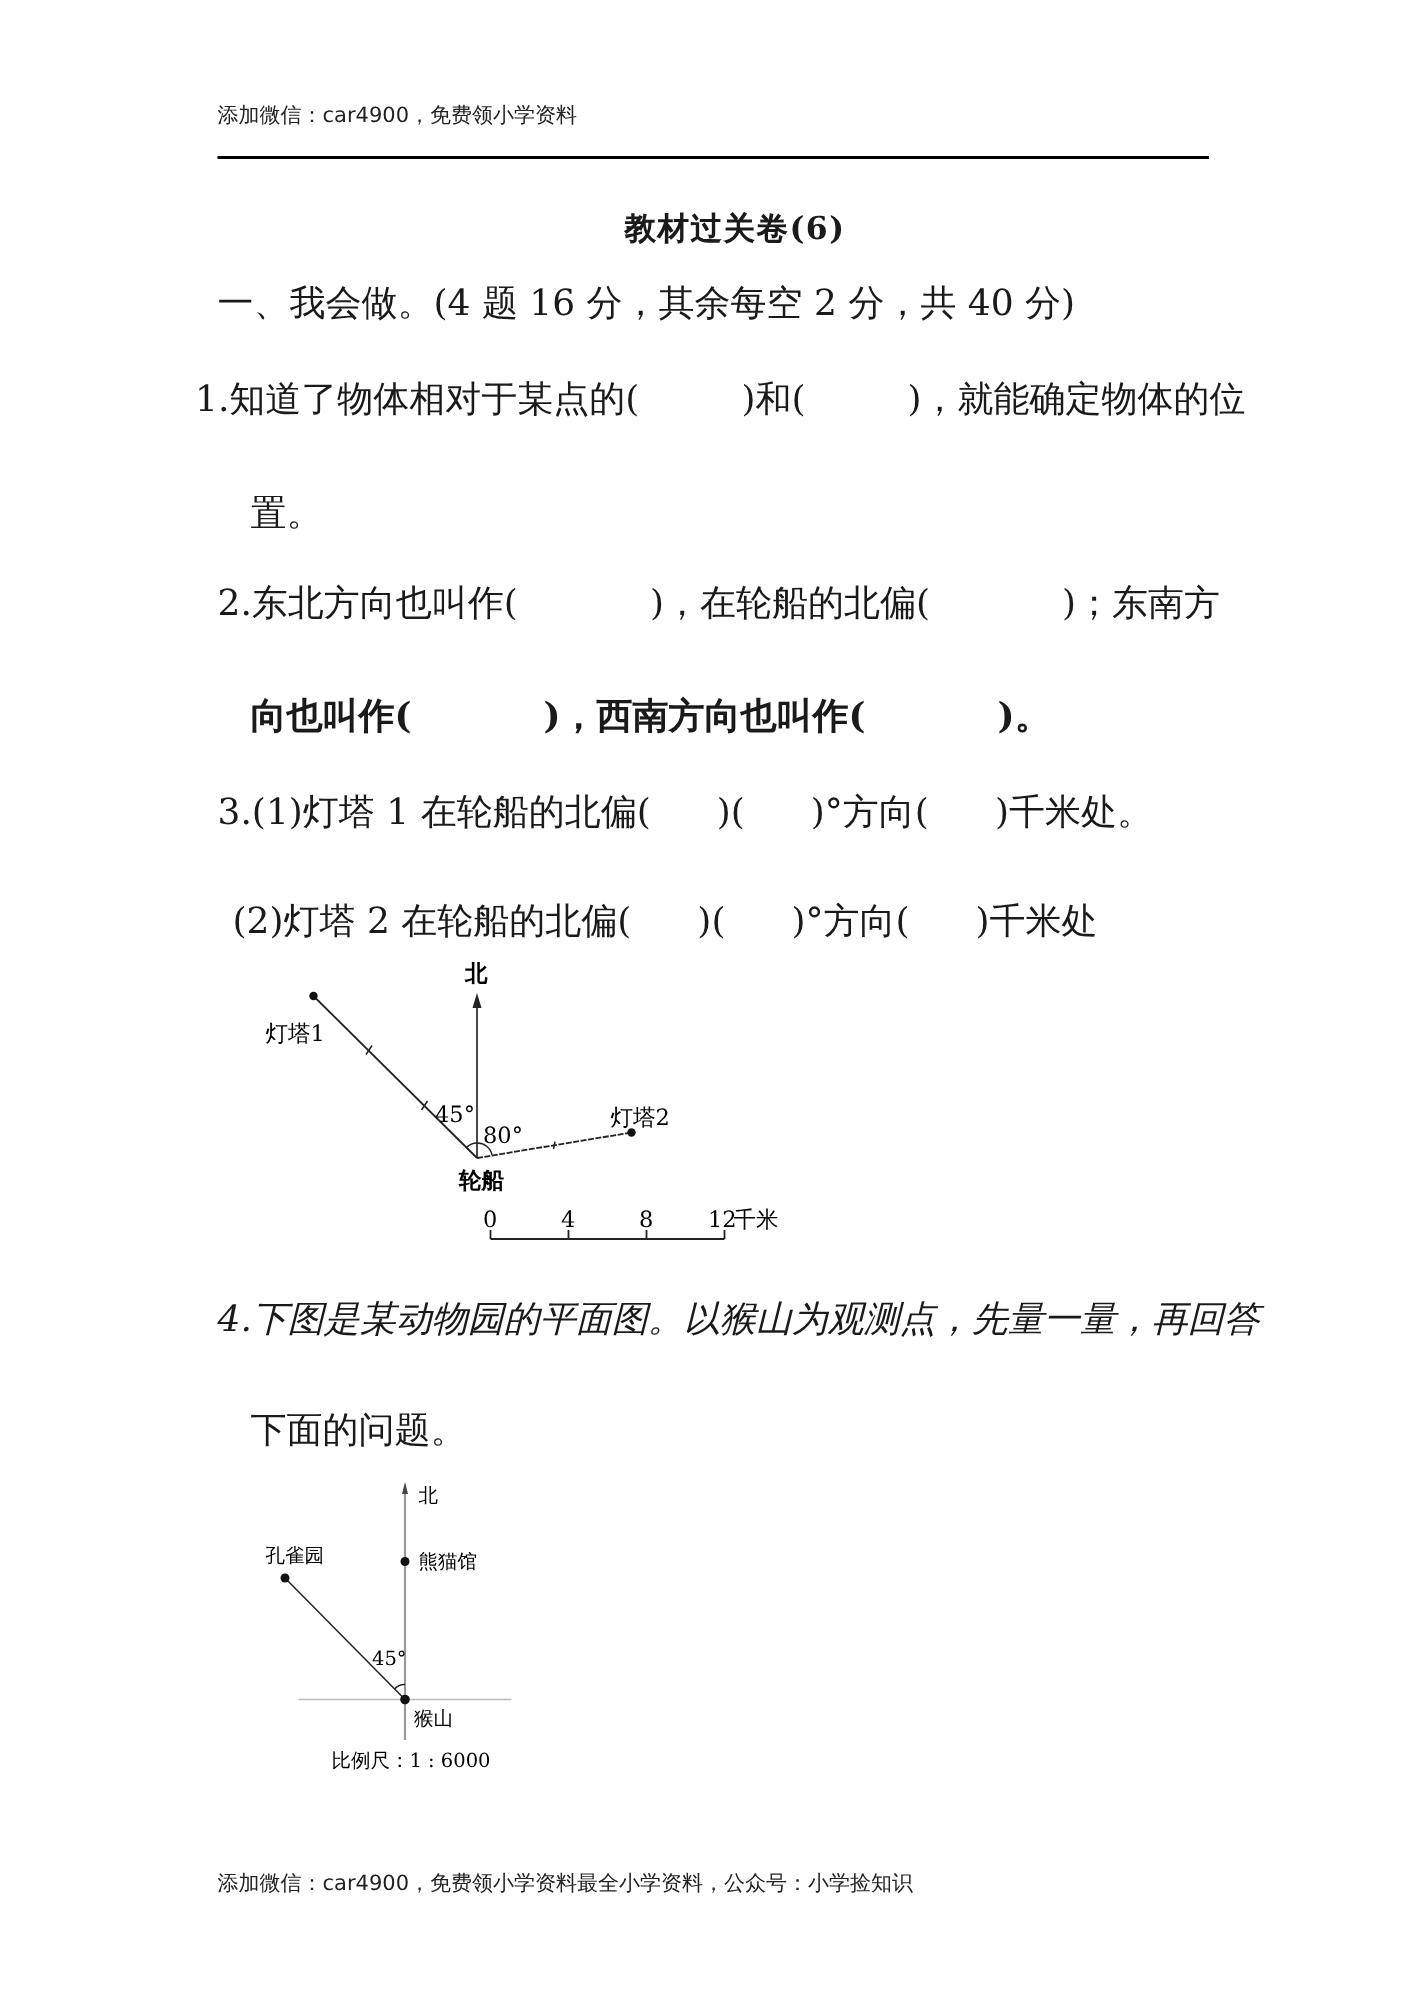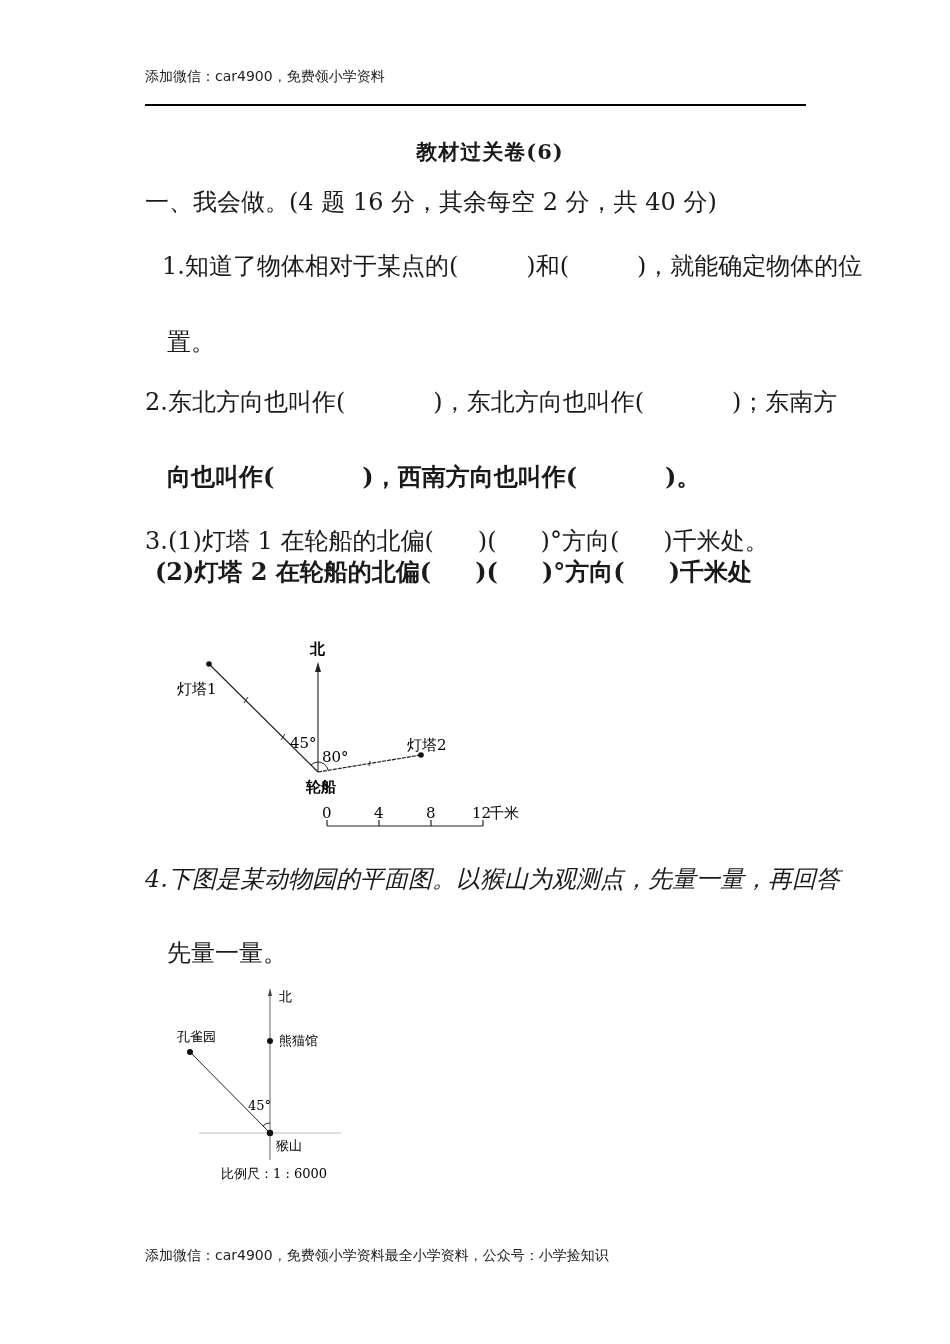--- a/index.html
+++ b/index.html
@@ -18,36 +18,36 @@
 </head>
 <body>
 
 <div class="abs header-note">添加微信：car4900，免费领小学资料</div>
 <div class="rule"></div>
 
 <div class="abs title">教材过关卷(6)</div>
 
 <div class="abs q" style="left:145px; top:190px;">一、我会做。(4 题 16 分，其余每空 2 分，共 40 分)</div>
 
-<div class="abs q" style="left:162px; top:254px;">
+<div class="abs q" style="left:130px; top:254px;">
   <span>1.知道了物体相对于某点的(</span><span class="blank" style="width:68px;"></span><span>)和(</span><span class="blank" style="width:68px;"></span><span>)，就能确定物体的位</span>
 </div>
 <div class="abs q" style="left:167px; top:330px;">置。</div>
 
 <div class="abs q" style="left:145px; top:390px;">
-  <span>2.东北方向也叫作(</span><span class="blank" style="width:88px;"></span><span>)，东北方向也叫作(</span><span class="blank" style="width:88px;"></span><span>)；东南方</span>
+  <span>2.东北方向也叫作(</span><span class="blank" style="width:88px;"></span><span>)，在轮船的北偏(</span><span class="blank" style="width:88px;"></span><span>)；东南方</span>
 </div>
 <div class="abs q" style="left:167px; top:465px;font-weight:bold;">
   <span>向也叫作(</span><span class="blank" style="width:88px;"></span><span>)，西南方向也叫作(</span><span class="blank" style="width:88px;"></span><span>)。</span>
 </div>
 
 <div class="abs q" style="left:145px; top:529px;text-align:center;">
   <span>3.(1)灯塔 1 在轮船的北偏(</span><span class="blank" style="width:44px;"></span><span>)(</span><span class="blank" style="width:44px;"></span><span>)°方向(</span><span class="blank" style="width:44px;"></span><span>)千米处。</span>
 </div>
-<div class="abs q" style="left:155px; top:560px;font-weight:bold;">
+<div class="abs q" style="left:155px; top:602px;">
   <span>(2)灯塔 2 在轮船的北偏(</span><span class="blank" style="width:44px;"></span><span>)(</span><span class="blank" style="width:44px;"></span><span>)°方向(</span><span class="blank" style="width:44px;"></span><span>)千米处</span>
 </div>
 
 <svg class="abs" style="left:0; top:0;" width="950" height="1344" viewBox="0 0 950 1344">
   <defs>
     <marker id="arrow" markerWidth="8" markerHeight="8" refX="4" refY="7" orient="auto">
       <path d="M1,7 L4,0 L7,7 Z" fill="#222"></path>
     </marker>
   </defs>
 
@@ -93,15 +93,15 @@
   <circle cx="270" cy="1041" r="3" fill="#111"></circle>
   <text x="279" y="1045" font-size="13">熊猫馆</text>
   <path d="M263,1126 A9,9 0 0 1 270,1123" fill="none" stroke="#222" stroke-width="1"></path>
   <text x="248" y="1110" font-size="13">45°</text>
   <circle cx="270" cy="1133" r="3.2" fill="#111"></circle>
   <text x="276" y="1150" font-size="13">猴山</text>
   <text x="221" y="1178" font-size="13">比例尺：1 : 6000</text>
 </svg>
 
 <div class="abs q" style="left:145px; top:867px;font-style:italic;">4.下图是某动物园的平面图。以猴山为观测点，先量一量，再回答</div>
-<div class="abs q" style="left:167px; top:941px;">先量一量。</div>
+<div class="abs q" style="left:167px; top:941px;">下面的问题。</div>
 
 <div class="abs footer-note">添加微信：car4900，免费领小学资料最全小学资料，公众号：小学捡知识</div>
 
 </body></html>

